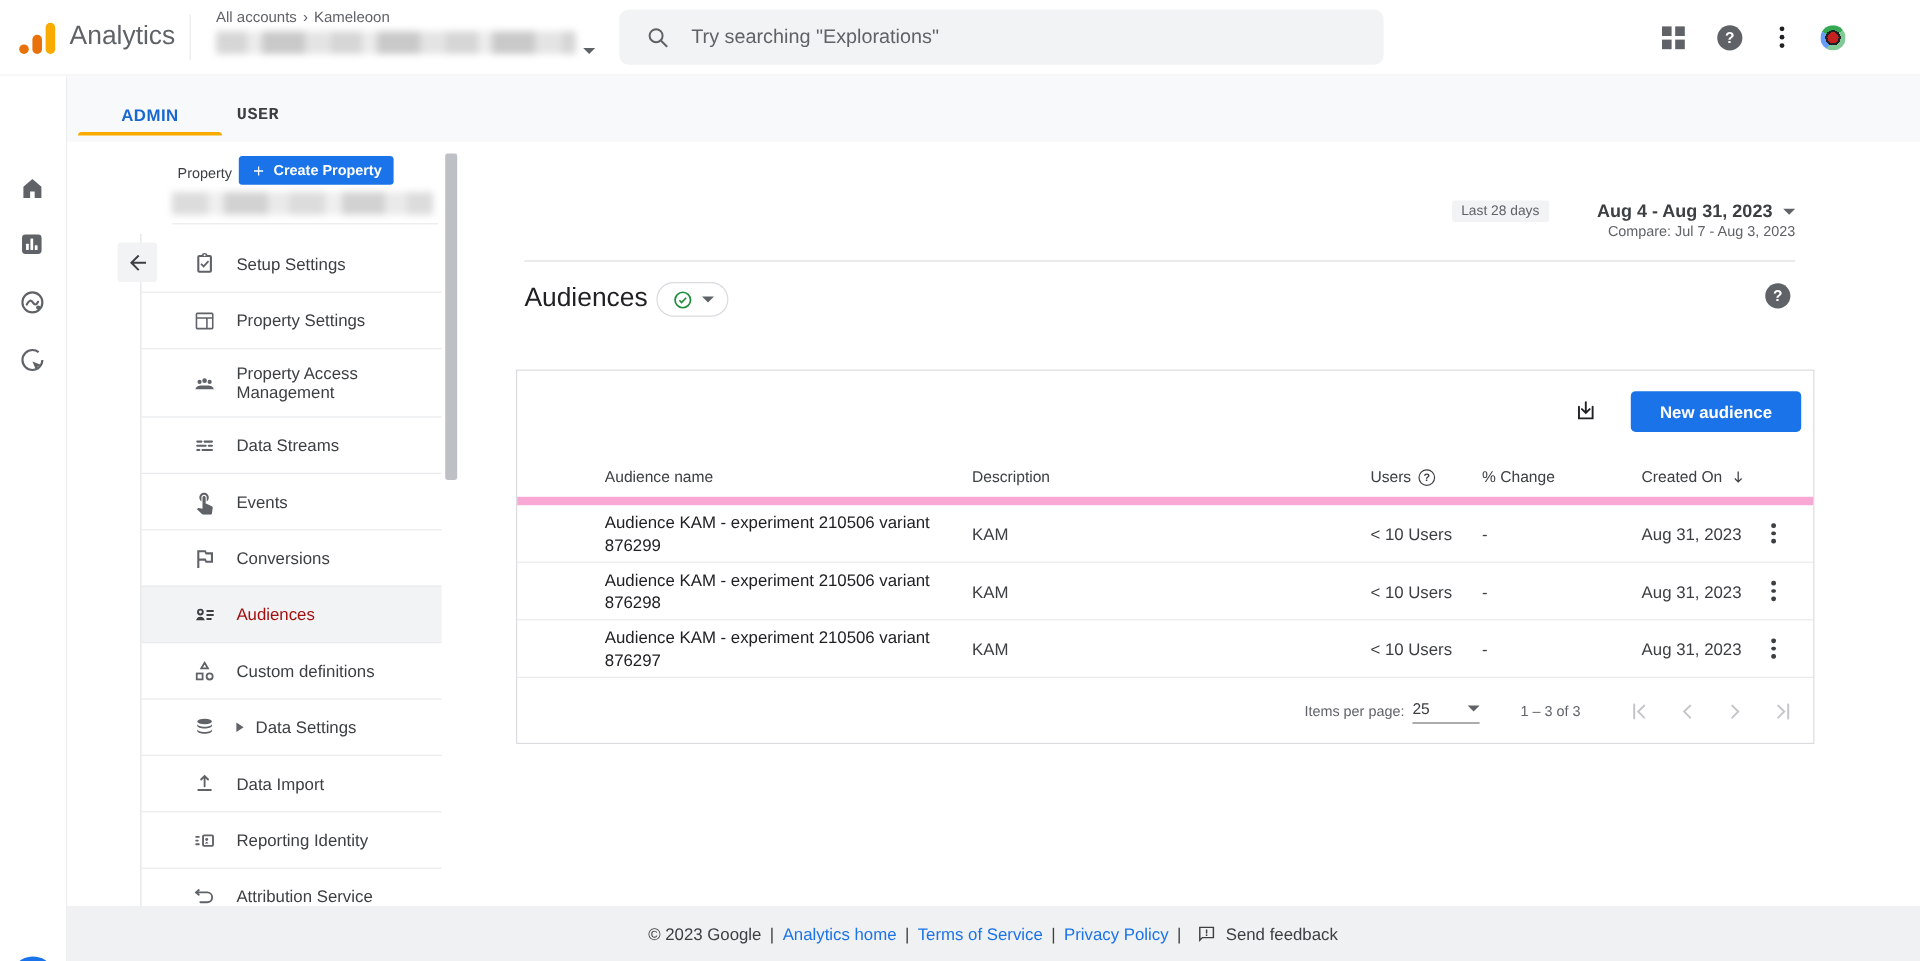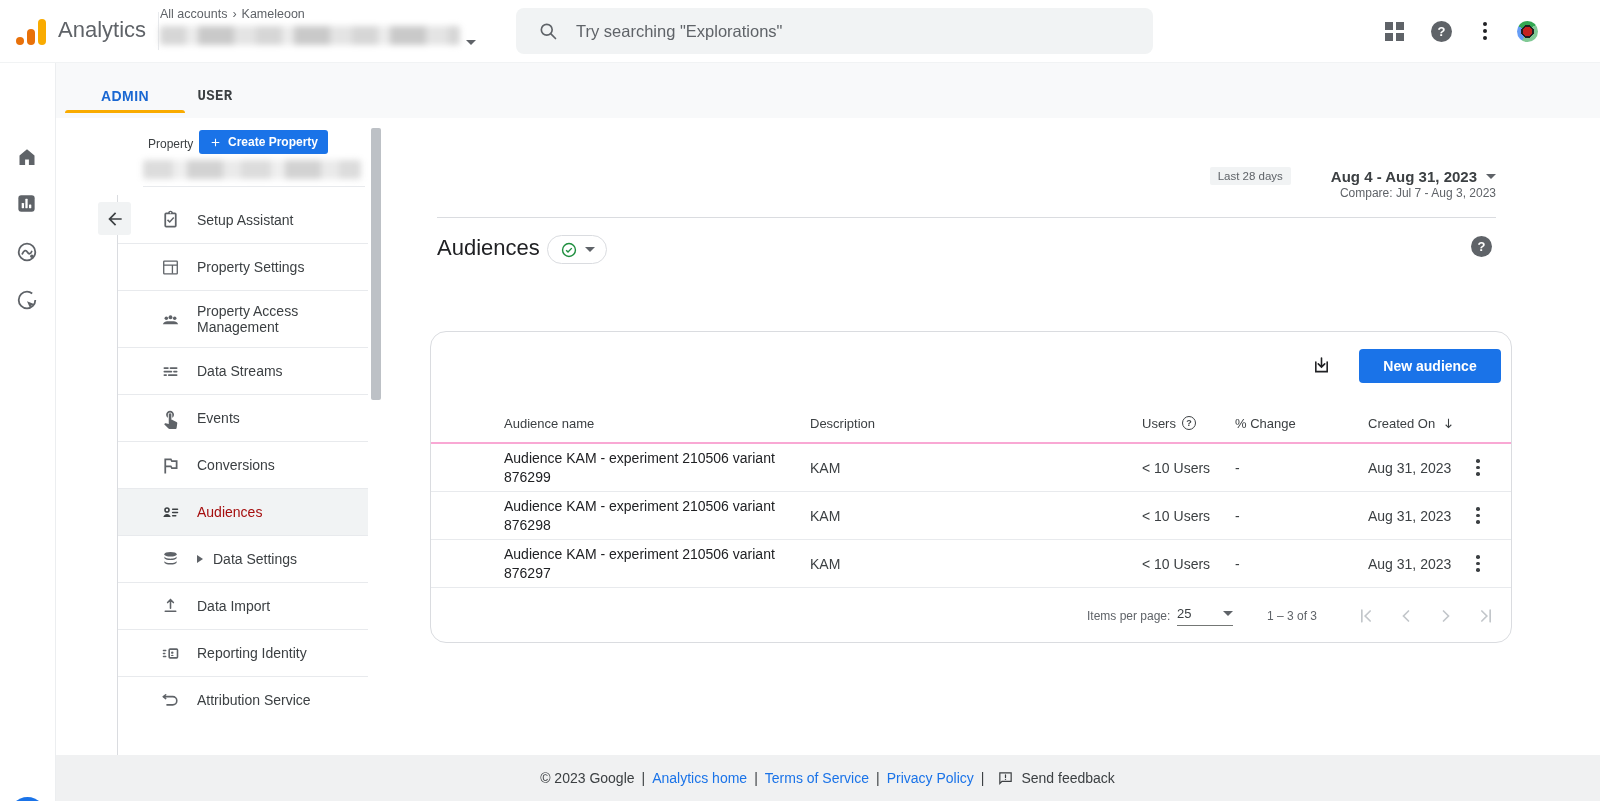--- a/index.html
+++ b/index.html
@@ -8,21 +8,21 @@
   svg{display:block;}
 
   
   .hdr{position:absolute;left:0;top:0;width:1600px;height:62px;background:#fff;z-index:6;border-bottom:1px solid #f1f3f4;}
   .ga-logo{position:absolute;left:16px;top:16px;width:32px;height:30px;}
   .ga-logo .b1{position:absolute;left:0;bottom:1px;width:8px;height:8px;border-radius:50%;background:#e8710a;}
   .ga-logo .b2{position:absolute;left:11px;bottom:1px;width:8px;height:16px;border-radius:4px;background:#e8710a;}
   .ga-logo .b3{position:absolute;left:22px;bottom:1px;width:8px;height:26px;border-radius:4px;background:#f9ab00;}
   .product{position:absolute;left:58px;top:17px;font-size:22px;color:#5f6368;}
   .hdr-vdiv{position:absolute;left:158px;top:12px;width:1px;height:38px;background:#e8eaed;}
-  .acct{position:absolute;left:160px;top:7px;cursor:pointer;}
+  .acct{position:absolute;left:180px;top:7px;cursor:pointer;}
   .crumb{font-size:12.5px;color:#5f6368;display:flex;gap:5px;align-items:center;}
   .blur-bar{width:300px;height:19px;margin-top:5px;border-radius:2px;
     background:repeating-linear-gradient(90deg,#d6d6d6 0 26px,#ececec 26px 38px,#c9c9c9 38px 74px,#e4e4e4 74px 96px);
     filter:blur(3px);}
   .acct .caret-down{position:absolute;left:306px;top:33px;}
   .caret-down{width:0;height:0;border-left:5px solid transparent;border-right:5px solid transparent;border-top:5px solid #5f6368;}
   .search{position:absolute;left:516px;top:8px;width:637px;height:46px;background:#f1f3f4;border-radius:8px;
           display:flex;align-items:center;padding-left:22px;box-sizing:border-box;}
   .search input{border:none;background:transparent;outline:none;margin-left:16px;font-size:16.5px;width:520px;
           font-family:"Liberation Sans",sans-serif;color:#202124;}
@@ -81,27 +81,27 @@
   .dr-row{display:flex;align-items:center;gap:9px;justify-content:flex-end;}
   .dr-badge{background:#f1f3f4;color:#5f6368;font-size:11.5px;padding:3px 8px;border-radius:2px;}
   .dr-range{font-size:15px;font-weight:bold;color:#3c4043;margin-left:31px;}
   .dr-compare{margin-top:1px;font-size:12px;color:#5f6368;}
   .main-div{position:absolute;left:437px;top:217px;width:1059px;height:1px;background:#dadce0;}
   .title{position:absolute;left:437px;top:235px;font-size:22px;color:#202124;}
   .status-pill{position:absolute;left:547px;top:235px;width:58px;height:27px;border:1px solid #dadce0;border-radius:15px;
       display:flex;align-items:center;justify-content:center;gap:7px;background:#fff;cursor:pointer;}
   .page-help{position:absolute;left:1471px;top:236px;}
 
-  .card{position:absolute;left:430px;top:331px;width:1082px;height:312px;border:1px solid #dadce0;border-radius:16px;
+  .card{position:absolute;left:430px;top:308px;width:1082px;height:312px;border:1px solid #dadce0;border-radius:0;
         background:#fff;box-sizing:border-box;}
   .dl-btn{position:absolute;left:880px;top:23px;cursor:pointer;}
   .new-btn{position:absolute;left:928px;top:17px;width:142px;height:34px;background:#1a73e8;border-radius:4px;
       color:#fff;font-size:14px;font-weight:bold;display:flex;align-items:center;justify-content:center;cursor:pointer;}
   .trow{display:grid;grid-template-columns:306px 332px 93px 133px 108px 1fr;padding-left:73px;align-items:center;box-sizing:border-box;}
-  .thead{position:absolute;left:0;top:72px;width:100%;height:40px;font-size:13px;color:#3c4043;border-bottom:2px solid #f9a8d4;}
+  .thead{position:absolute;left:0;top:72px;width:100%;height:40px;font-size:13px;color:#3c4043;border-bottom:7px solid #f9a8d4;}
   .thead .hc{display:flex;align-items:center;gap:6px;cursor:pointer;}
   .qcircle{width:14px;height:14px;border:1.4px solid #3c4043;border-radius:50%;font-size:9px;font-weight:bold;color:#3c4043;
       display:flex;align-items:center;justify-content:center;box-sizing:border-box;}
   .tbody{position:absolute;left:0;top:112px;width:100%;}
   .drow{height:48px;border-bottom:1px solid #e8eaed;font-size:14px;color:#3c4043;}
   .drow .name{color:#202124;line-height:19px;padding-right:28px;cursor:pointer;}
   .drow .kebab i{width:3.5px;height:3.5px;background:#3c4043;}
   .tfoot{position:absolute;left:0;top:256px;width:100%;height:55px;}
   .tfoot .lbl{position:absolute;top:50%;transform:translateY(-50%);font-size:12px;color:#5f6368;}
   .ipp-label{left:656px;}
@@ -214,21 +214,21 @@
         <path d="M20 11H7.8l5.6-5.6L12 4l-8 8 8 8 1.4-1.4L7.8 13H20z"></path>
       </svg>
   </div>
 
   <div class="menu">
     <div class="mi">
       <svg class="si" viewBox="0 0 24 24" width="21" height="21">
           <path d="M17 4h-2.2A2.8 2.8 0 0 0 12 2a2.8 2.8 0 0 0-2.8 2H7a2 2 0 0 0-2 2v13a2 2 0 0 0 2 2h10a2 2 0 0 0 2-2V6a2 2 0 0 0-2-2zm-5-.6c.5 0 .9.4.9.9s-.4.9-.9.9-.9-.4-.9-.9.4-.9.9-.9zM17 19H7V6h10z" fill="#5f6368"></path>
           <path d="M8.6 12.4l2.5 2.5 4.6-5.1" fill="none" stroke="#5f6368" stroke-width="1.7"></path>
         </svg>
-      <span>Setup Assistant</span>
+      <span>Setup Settings</span>
     </div>
     <div class="mi">
       <svg class="si" viewBox="0 0 24 24" width="21" height="21">
           <path d="M19 4H5a1.5 1.5 0 0 0-1.5 1.5v13A1.5 1.5 0 0 0 5 20h14a1.5 1.5 0 0 0 1.5-1.5v-13A1.5 1.5 0 0 0 19 4zm0 14.5H5V5.5h14z" fill="#5f6368"></path>
           <path d="M4.5 9.2h15M14.2 9.2v9.6" stroke="#5f6368" stroke-width="1.5" fill="none"></path>
         </svg>
       <span>Property Settings</span>
     </div>
     <div class="mi tall">
       <svg class="si" viewBox="0 0 24 24" width="21" height="21" fill="#5f6368">
@@ -257,20 +257,28 @@
         </svg>
       <span>Conversions</span>
     </div>
     <div class="mi sel">
       <svg class="si" viewBox="0 0 24 24" width="21" height="21" fill="none" stroke="#3c4043" stroke-width="1.8">
           <circle cx="8" cy="9.2" r="2.3"></circle>
           <path d="M3.8 17c.8-2.2 2.3-3.3 4.2-3.3s3.4 1.1 4.2 3.3z" fill="#3c4043" stroke="none"></path>
           <path d="M14.5 8.2H20M14.5 12h5.5M14.5 15.8H18" stroke-linecap="round"></path>
         </svg>
       <span>Audiences</span>
+    </div>
+    <div class="mi">
+      <svg class="si" viewBox="0 0 24 24" width="21" height="21" fill="none" stroke="#5f6368" stroke-width="1.7">
+          <path d="M12 3.8l3.2 5.4H8.8z"></path>
+          <rect x="4.5" y="14" width="5.6" height="5.6"></rect>
+          <circle cx="16.8" cy="16.8" r="2.9"></circle>
+        </svg>
+      <span>Custom definitions</span>
     </div>
     <div class="mi">
       <svg class="si" viewBox="0 0 24 24" width="21" height="21" fill="#5f6368">
           <ellipse cx="12" cy="6" rx="7" ry="2.7"></ellipse>
           <path d="M5 8.4c0 1.5 3.1 2.7 7 2.7s7-1.2 7-2.7V10c0 1.5-3.1 2.7-7 2.7S5 11.5 5 10z"></path>
           <path d="M5 13.4c0 1.5 3.1 2.7 7 2.7s7-1.2 7-2.7V15c0 1.5-3.1 2.7-7 2.7S5 16.5 5 15z"></path>
         </svg>
       <i class="expander"></i>
       <span>Data Settings</span>
     </div>

